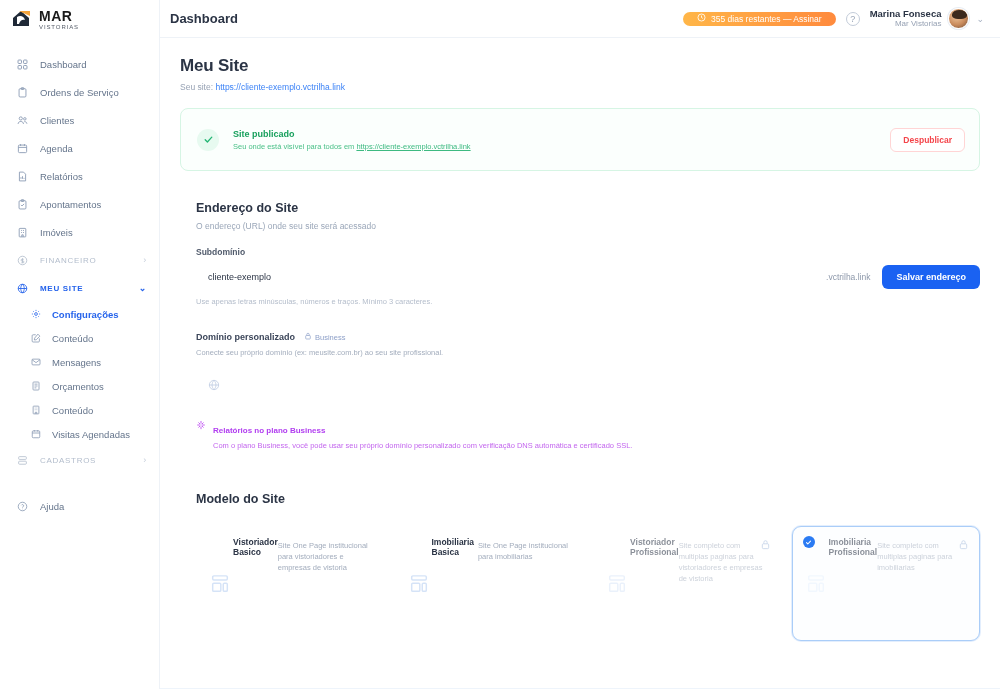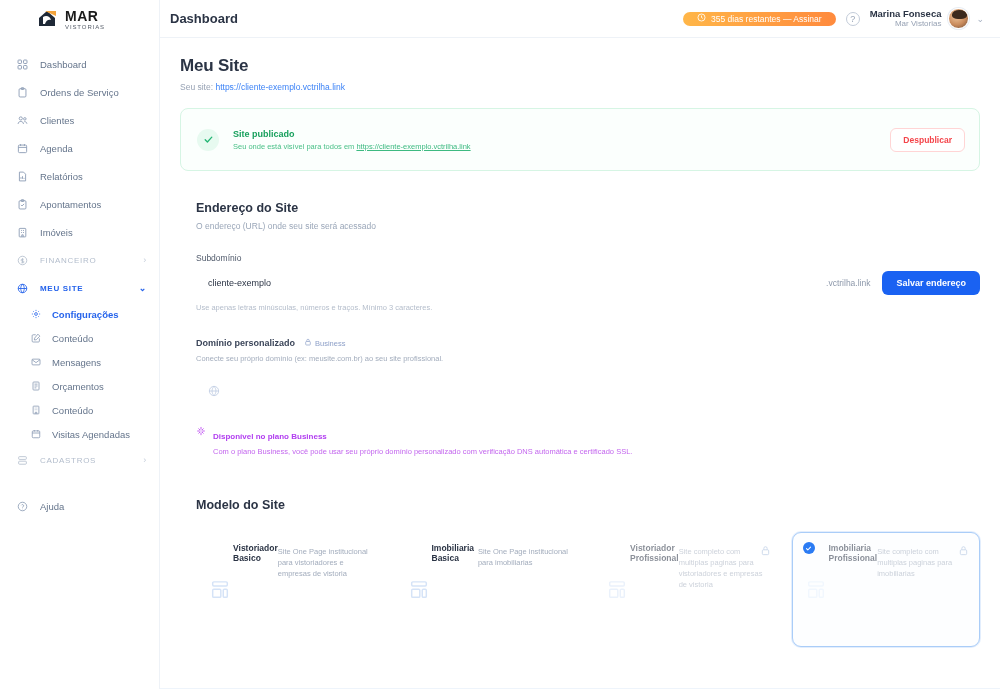--- a/index.html
+++ b/index.html
@@ -17,21 +17,20 @@
     width: 160px; height: 689px;
     background: #ffffff;
     border-right: 1px solid #eef2f7;
     padding-top: 0;
     flex: 0 0 160px;
     position: relative;
   }
   .brand {
     height: 38px; display: flex; align-items: center; gap: 5px;
     padding: 0 0 0 10px;
-    margin-left: 26px;
   }
   .brand-mark { width: 24px; height: 22px; position: relative; flex: 0 0 24px; }
   .brand-text { line-height: 1; }
   .brand-name {
     font-size: 14px; font-weight: bold; letter-spacing: .5px; color: #1a1a1a;
   }
   .brand-sub {
     font-size: 6px; letter-spacing: .9px; color: #555c68; margin-top: 1px;
   }
 
@@ -134,21 +133,21 @@
   .unpublish-btn {
     margin-left: auto; border: 1px solid #ffd5d5; background: #fff;
     color: #f4444a; font-size: 8.5px; font-weight: bold;
     border-radius: 6px; height: 24px; padding: 0 12px; cursor: pointer;
   }
 
   
   .section { margin-top: 30px; padding-left: 16px; }
   .section-title { font-size: 12.5px; font-weight: bold; color: #2b3445; }
   .section-desc { font-size: 8.5px; color: #9aa6b8; margin-top: 6px; }
-  .f-label { font-size: 8.5px; color: #505a6b; font-weight: normal; margin-top: 22px; }
+  .f-label { font-size: 8.5px; color: #505a6b; font-weight: bold; margin-top: 16px; }
   .field-row { display: flex; align-items: center; gap: 0; margin-top: 8px; }
   .input-wrap { flex: 1 1 auto; position: relative; }
   .text-input {
     width: 100%; height: 24px; border: none; outline: none;
     font-size: 9px; color: #2b3445; background: transparent;
     font-family: "Liberation Sans", sans-serif; padding-left: 12px;
   }
   .suffix { font-size: 8.5px; color: #8e99ab; padding: 0 12px; white-space: nowrap; }
   .primary-btn {
     background: #1a62f2; color: #fff; border: none; border-radius: 6px;
@@ -489,21 +488,21 @@
           <input class="text-input" type="text" disabled="" placeholder="" style="">
         </div>
 
         <div class="biz-note">
           <span class="spark">
             <svg width="10" height="10" viewBox="0 0 16 16" fill="none" stroke="#b83df0" stroke-width="1.3" stroke-linecap="round">
               <path d="M8 2.2v3M8 11v3M2.6 8h3M10.4 8h3M4.4 4.4l2 2M9.6 9.6l2 2M11.6 4.4l-2 2M6.4 9.6l-2 2"></path>
             </svg>
           </span>
           <span>
-            <span class="biz-note-title">Disponível no plano Business</span>
+            <span class="biz-note-title">Relatórios no plano Business</span>
             <div class="biz-note-desc">Com o plano Business, você pode usar seu próprio domínio personalizado com verificação DNS automática e certificado SSL.</div>
           </span>
         </div>
       </section>
 
       <section class="section" style="margin-top:42px;">
         <div class="section-title">Modelo do Site</div>
 
         <div class="tpl-grid">
 

